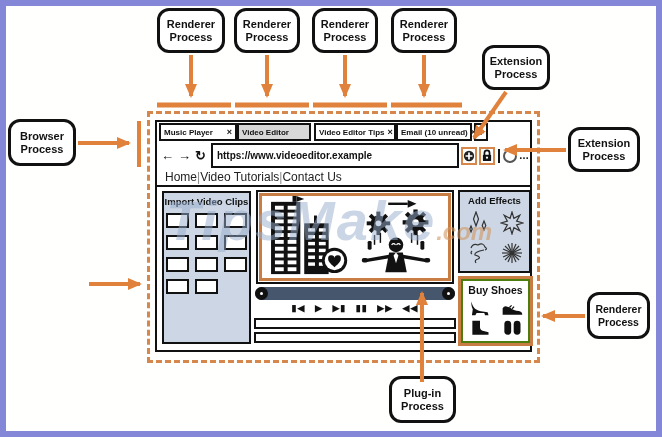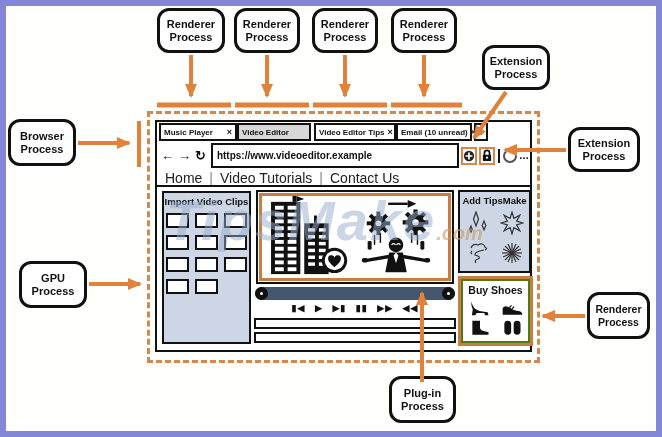--- a/index.html
+++ b/index.html
@@ -36,22 +36,22 @@
   .navglyph{font-size:13px;font-weight:bold;color:#111;margin-left:4px;cursor:default;line-height:1;}
   .urlfield{margin-left:5px;width:250px;height:25px;border:2px solid #111;background:#fff;
         font-size:10px;font-weight:bold;color:#111;display:flex;align-items:center;padding-left:4px;
         box-sizing:border-box;}
   .iconbox{width:16px;height:18px;border:2px solid #d6874c;box-sizing:border-box;margin-left:2px;
         display:flex;align-items:center;justify-content:center;background:#fff;}
   .toolsep{width:2px;height:14px;background:#111;margin-left:3px;}
   .profile{width:14px;height:14px;border:2px solid #555;border-radius:50%;margin-left:3px;box-sizing:border-box;}
   .menudots{font-size:10px;font-weight:bold;margin-left:2px;letter-spacing:1px;}
 
-  .navrow{position:absolute;left:8px;top:48px;height:14px;display:flex;align-items:flex-start;
-        font-size:14px;color:#222;gap:7px;}
+  .navrow{position:absolute;left:8px;top:48px;height:14px;display:flex;align-items:flex-end;
+        font-size:12px;color:#222;}
   .navrow .sep{color:#888;}
 
   #content{position:absolute;left:0;top:63px;width:100%;height:166px;border-top:2px solid #111;box-sizing:border-box;}
   .panel{position:absolute;background:#ccd6e4;border:2px solid #111;box-sizing:border-box;}
   #import-panel{left:5px;top:4px;width:89px;height:153px;}
   .panel-title{text-align:center;font-size:9.5px;font-weight:bold;padding-top:3px;color:#111;}
   .clipgrid{display:grid;grid-template-columns:repeat(3,23px);gap:7px 6px;justify-content:center;margin-top:6px;}
   .clip{width:23px;height:15px;background:#fff;border:2px solid #111;box-sizing:border-box;}
 
   #preview{position:absolute;left:99px;top:3px;width:198px;height:94px;border:2px solid #111;
@@ -74,21 +74,21 @@
   .fxicon{width:26px;height:26px;display:flex;align-items:center;justify-content:center;}
 
   #ad-box{position:absolute;left:301px;top:89px;width:75px;height:70px;border:3px solid #c87d45;box-sizing:border-box;background:#fff;}
   #ad-inner{position:absolute;inset:0;border:2px solid #4d7c0f;box-sizing:border-box;}
   .shoegrid{display:grid;grid-template-columns:26px 26px;gap:2px 6px;justify-content:center;margin-top:2px;}
   .shoeicon{width:26px;height:18px;display:flex;align-items:center;justify-content:center;}
 
   #watermark{position:absolute;left:166px;top:188px;z-index:45;pointer-events:none;
         font-style:italic;font-weight:bold;white-space:nowrap;}
   #wm-main{font-size:56px;color:rgba(150,172,203,0.50);letter-spacing:2px;}
-  #wm-suffix{font-size:20px;color:rgba(208,150,96,0.60);}
+  #wm-suffix{font-size:24px;color:rgba(208,150,96,0.60);}
 </style>
 </head>
 <body>
 
 <div id="stage">
 
   <svg id="arrows" viewBox="0 0 662 437">
     <defs>
       <marker id="ah" markerUnits="userSpaceOnUse" markerWidth="14" markerHeight="12" refX="12" refY="6" orient="auto">
         <path d="M0,0 L14,6 L0,12 Z" fill="#E0813C"></path>
@@ -116,21 +116,20 @@
   </svg>
 
   <div class="pbox" style="left:157px;top:8px;width:68px;height:45px;">Renderer Process</div>
   <div class="pbox" style="left:234px;top:8px;width:66px;height:45px;">Renderer Process</div>
   <div class="pbox" style="left:312px;top:8px;width:66px;height:45px;">Renderer Process</div>
   <div class="pbox" style="left:391px;top:8px;width:66px;height:45px;">Renderer Process</div>
   <div class="pbox" style="left:482px;top:45px;width:68px;height:45px;">Extension Process</div>
   <div class="pbox" style="left:568px;top:127px;width:72px;height:45px;">Extension Process</div>
   <div class="pbox" style="left:587px;top:292px;width:63px;height:47px;font-size:10.5px;">Renderer Process</div>
   <div class="pbox" style="left:8px;top:119px;width:68px;height:47px;">Browser Process</div>
-  <div class="pbox" style="left:19px;top:261px;width:68px;height:47px;">GPU Process</div>
   <div class="pbox" style="left:389px;top:376px;width:67px;height:47px;">Plug-in Process</div>
 
   <div id="dashed-frame"></div>
 
   <div id="browser">
 
     <div class="tabstrip">
       <div class="tab" style="left:2px;width:78px;">
         <span>Music Player</span>
         <span class="close">×</span>
@@ -316,21 +315,21 @@
         <span>▶▮</span>
         <span>▮▮</span>
         <span>▶▶</span>
         <span>◀◀</span>
       </div>
 
       <div class="track" id="track1"></div>
       <div class="track" id="track2"></div>
 
       <div class="panel" id="effects-panel">
-        <div class="panel-title">Add TipsMake</div>
+        <div class="panel-title">Add Effects</div>
         <div class="fxgrid">
           <div class="fxicon">
             <svg width="24" height="24" viewBox="0 0 24 24" fill="none" stroke="#333" stroke-width="1.2">
               <polygon points="10,1 12.5,8 10,15 7.5,8"></polygon>
               <polygon points="18,10 19.8,14.5 18,19 16.2,14.5"></polygon>
               <polygon points="5,15 6.2,18 5,21 3.8,18"></polygon>
             </svg>
           </div>
           <div class="fxicon">
             <svg width="24" height="24" viewBox="0 0 24 24" fill="none" stroke="#333" stroke-width="1.2">

